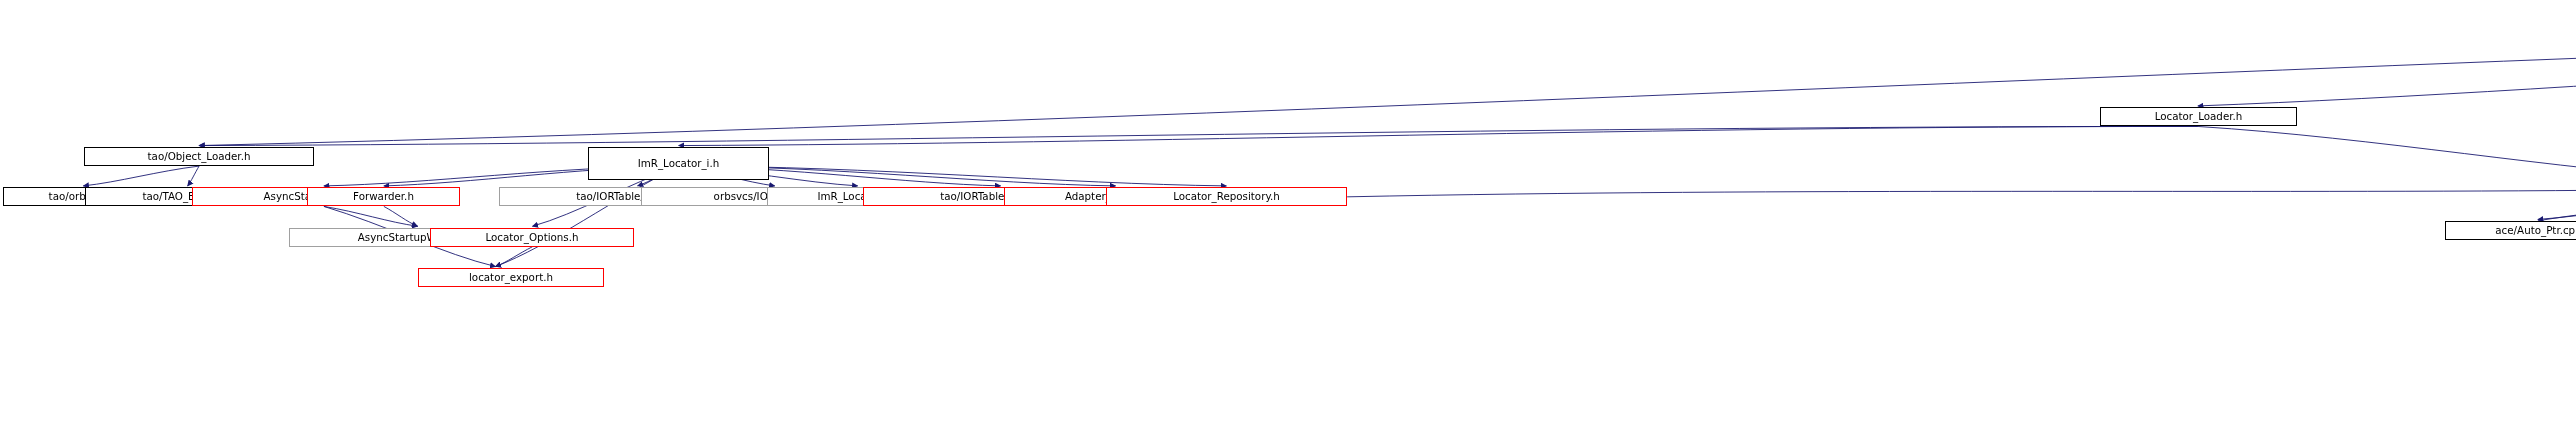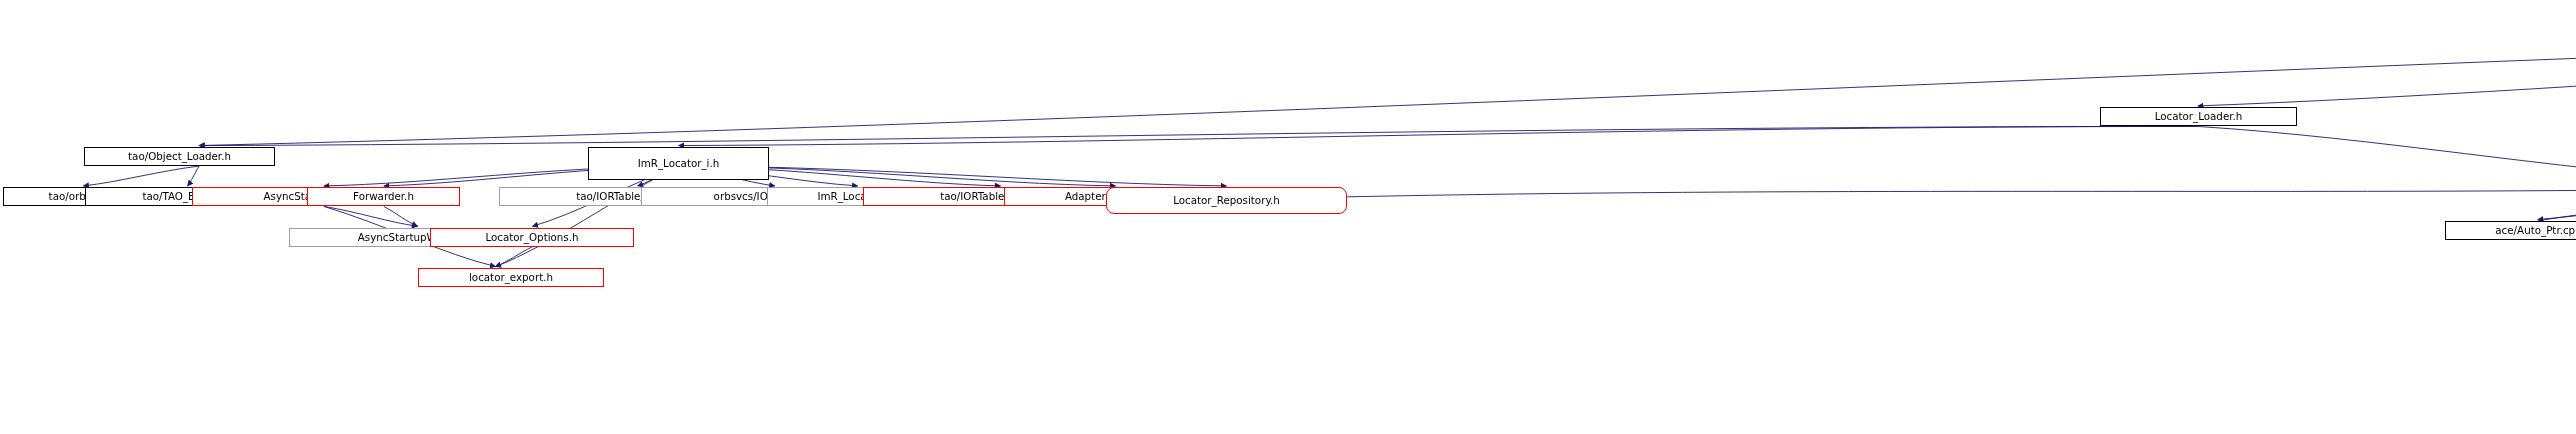--- a/index.html
+++ b/index.html
@@ -111,21 +111,21 @@
         <path d="M 778.5918367346939,361 C 759.6677295918367,370.17676020408163 740.7436224489796,383.94441326530614 724.5229591836735,390" fill="none" stroke="#191970" stroke-width="1.3" marker-end="url(#arrow)"></path>
       </g>
   </svg>
   <div id="node-layer">
       <div class="node" style="left: 2445px; top: 221px; width: 187px; height: 19px;">
         <span>ace/Auto_Ptr.cpp</span>
       </div>
       <div class="node" style="left: 2100px; top: 107px; width: 197px; height: 19px;">
         <span>Locator_Loader.h</span>
       </div>
-      <div class="node" style="left: 84px; top: 147px; width: 191px; height: 19px;">
+      <div class="node" style="left: 84px; top: 147px; width: 230px; height: 19px;">
         <span>tao/Object_Loader.h</span>
       </div>
       <div class="node" style="left: 3.3px; top: 187px; width: 159px; height: 19px;">
         <span>tao/orbconf.h</span>
       </div>
       <div class="node" style="left: 85px; top: 187px; width: 204px; height: 19px;">
         <span>tao/TAO_Export.h</span>
       </div>
       <div class="node" style="left: 588px; top: 147px; width: 181px; height: 33px;">
         <span>ImR_Locator_i.h</span>
@@ -144,21 +144,21 @@
       </div>
       <div class="node grey" style="left: 767px; top: 187px; width: 181px; height: 19px;">
         <span>ImR_LocatorS.h</span>
       </div>
       <div class="node red" style="left: 863px; top: 187px; width: 276px; height: 19px;">
         <span>tao/IORTable/IORTable.h</span>
       </div>
       <div class="node red" style="left: 1004px; top: 187px; width: 223px; height: 19px;">
         <span>Adapter_Activator.h</span>
       </div>
-      <div class="node red" style="left: 1106px; top: 187px; width: 241px; height: 27px; border-radius: 8px;">
+      <div class="node red" style="left: 1106px; top: 187px; width: 241px; height: 19px;">
         <span>Locator_Repository.h</span>
       </div>
       <div class="node grey" style="left: 289px; top: 228px; width: 256px; height: 19px;">
         <span>AsyncStartupWaiterS.h</span>
       </div>
       <div class="node red" style="left: 430px; top: 228px; width: 204px; height: 19px; text-align: right;">
         <span>Locator_Options.h</span>
       </div>
       <div class="node red" style="left: 403px; top: 268px; width: 186px; height: 19px; margin-left: 15px;">
         <span>locator_export.h</span>

